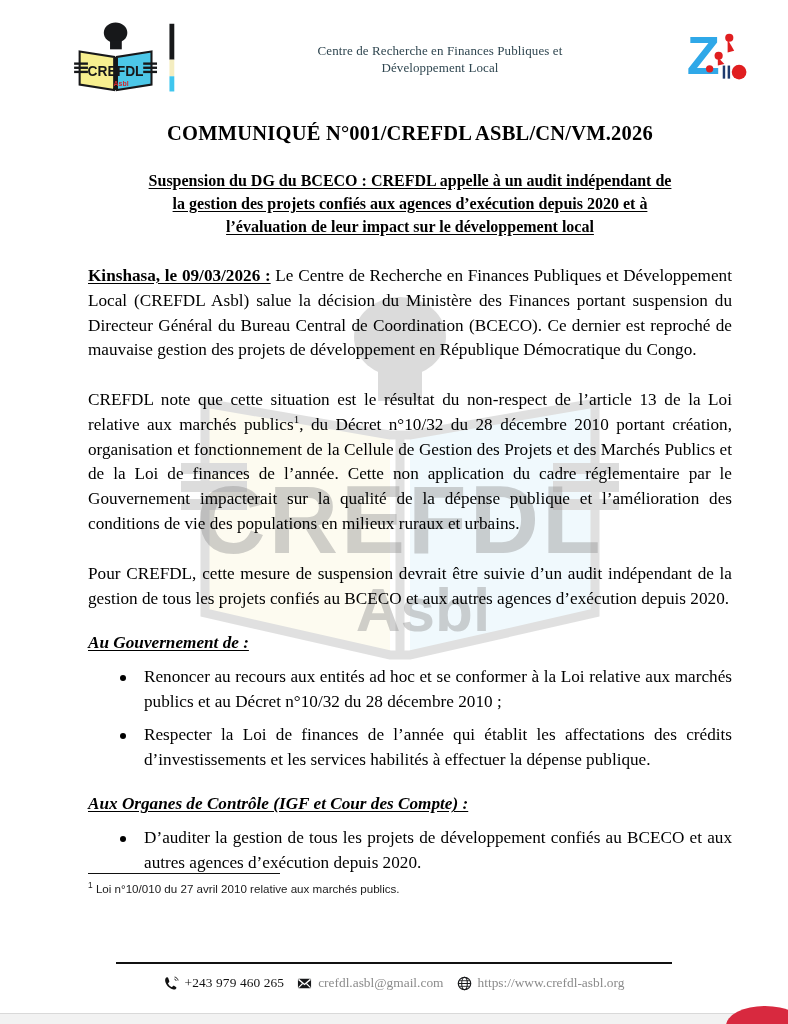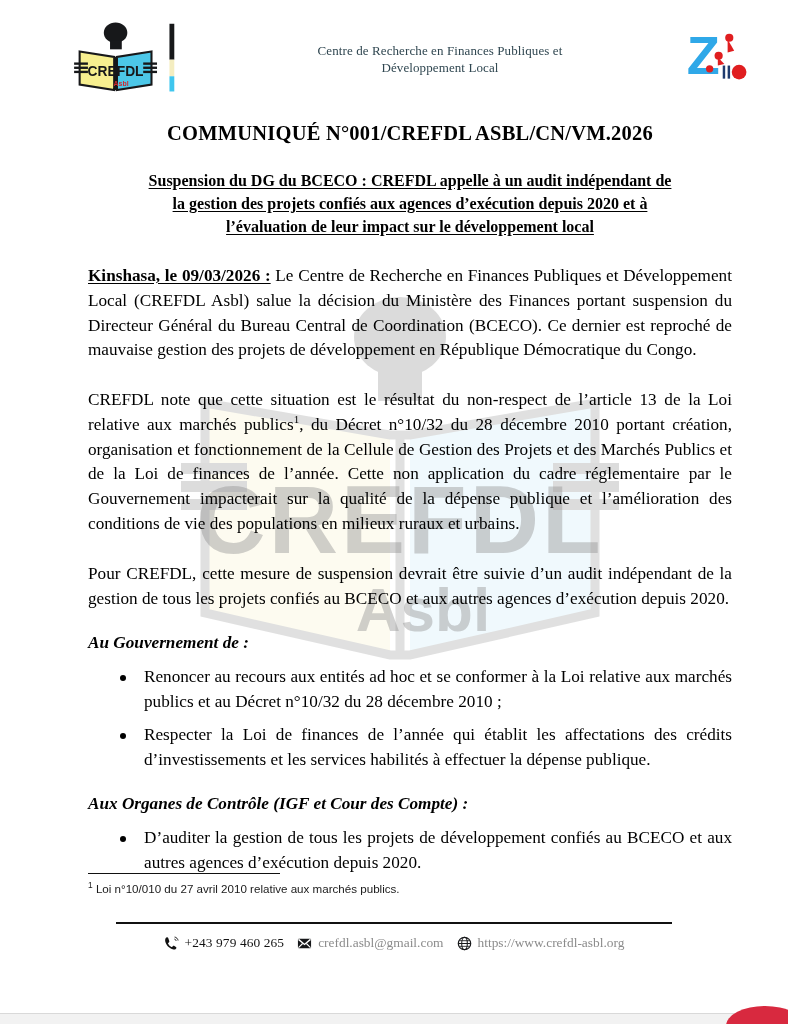--- a/index.html
+++ b/index.html
@@ -117,20 +117,21 @@
   sup.fn {
     font-size: 11px;
     vertical-align: super;
     line-height: 0;
   }
 
   .section-head {
     font-size: 17.2px;
     font-weight: bold;
     font-style: italic;
+    text-decoration: underline;
     text-underline-offset: 2px;
     margin: 22px 0 0 0;
   }
 
   ul.bullets {
     list-style: none;
     margin: 12px 0 0 0;
     padding: 0 0 0 30px;
   }
   ul.bullets li {
@@ -176,21 +177,21 @@
   .footnote-text sup {
     font-size: 8.4px;
     vertical-align: super;
     line-height: 0;
   }
 
   
   .footer {
     position: absolute;
     left: 0;
-    top: 922px;
+    top: 962px;
     width: 788px;
     z-index: 2;
   }
   .footer-rule {
     width: 556px;
     margin: 0 auto;
     height: 0;
     border-top: 2.2px solid #111;
   }
   .footer-line {

